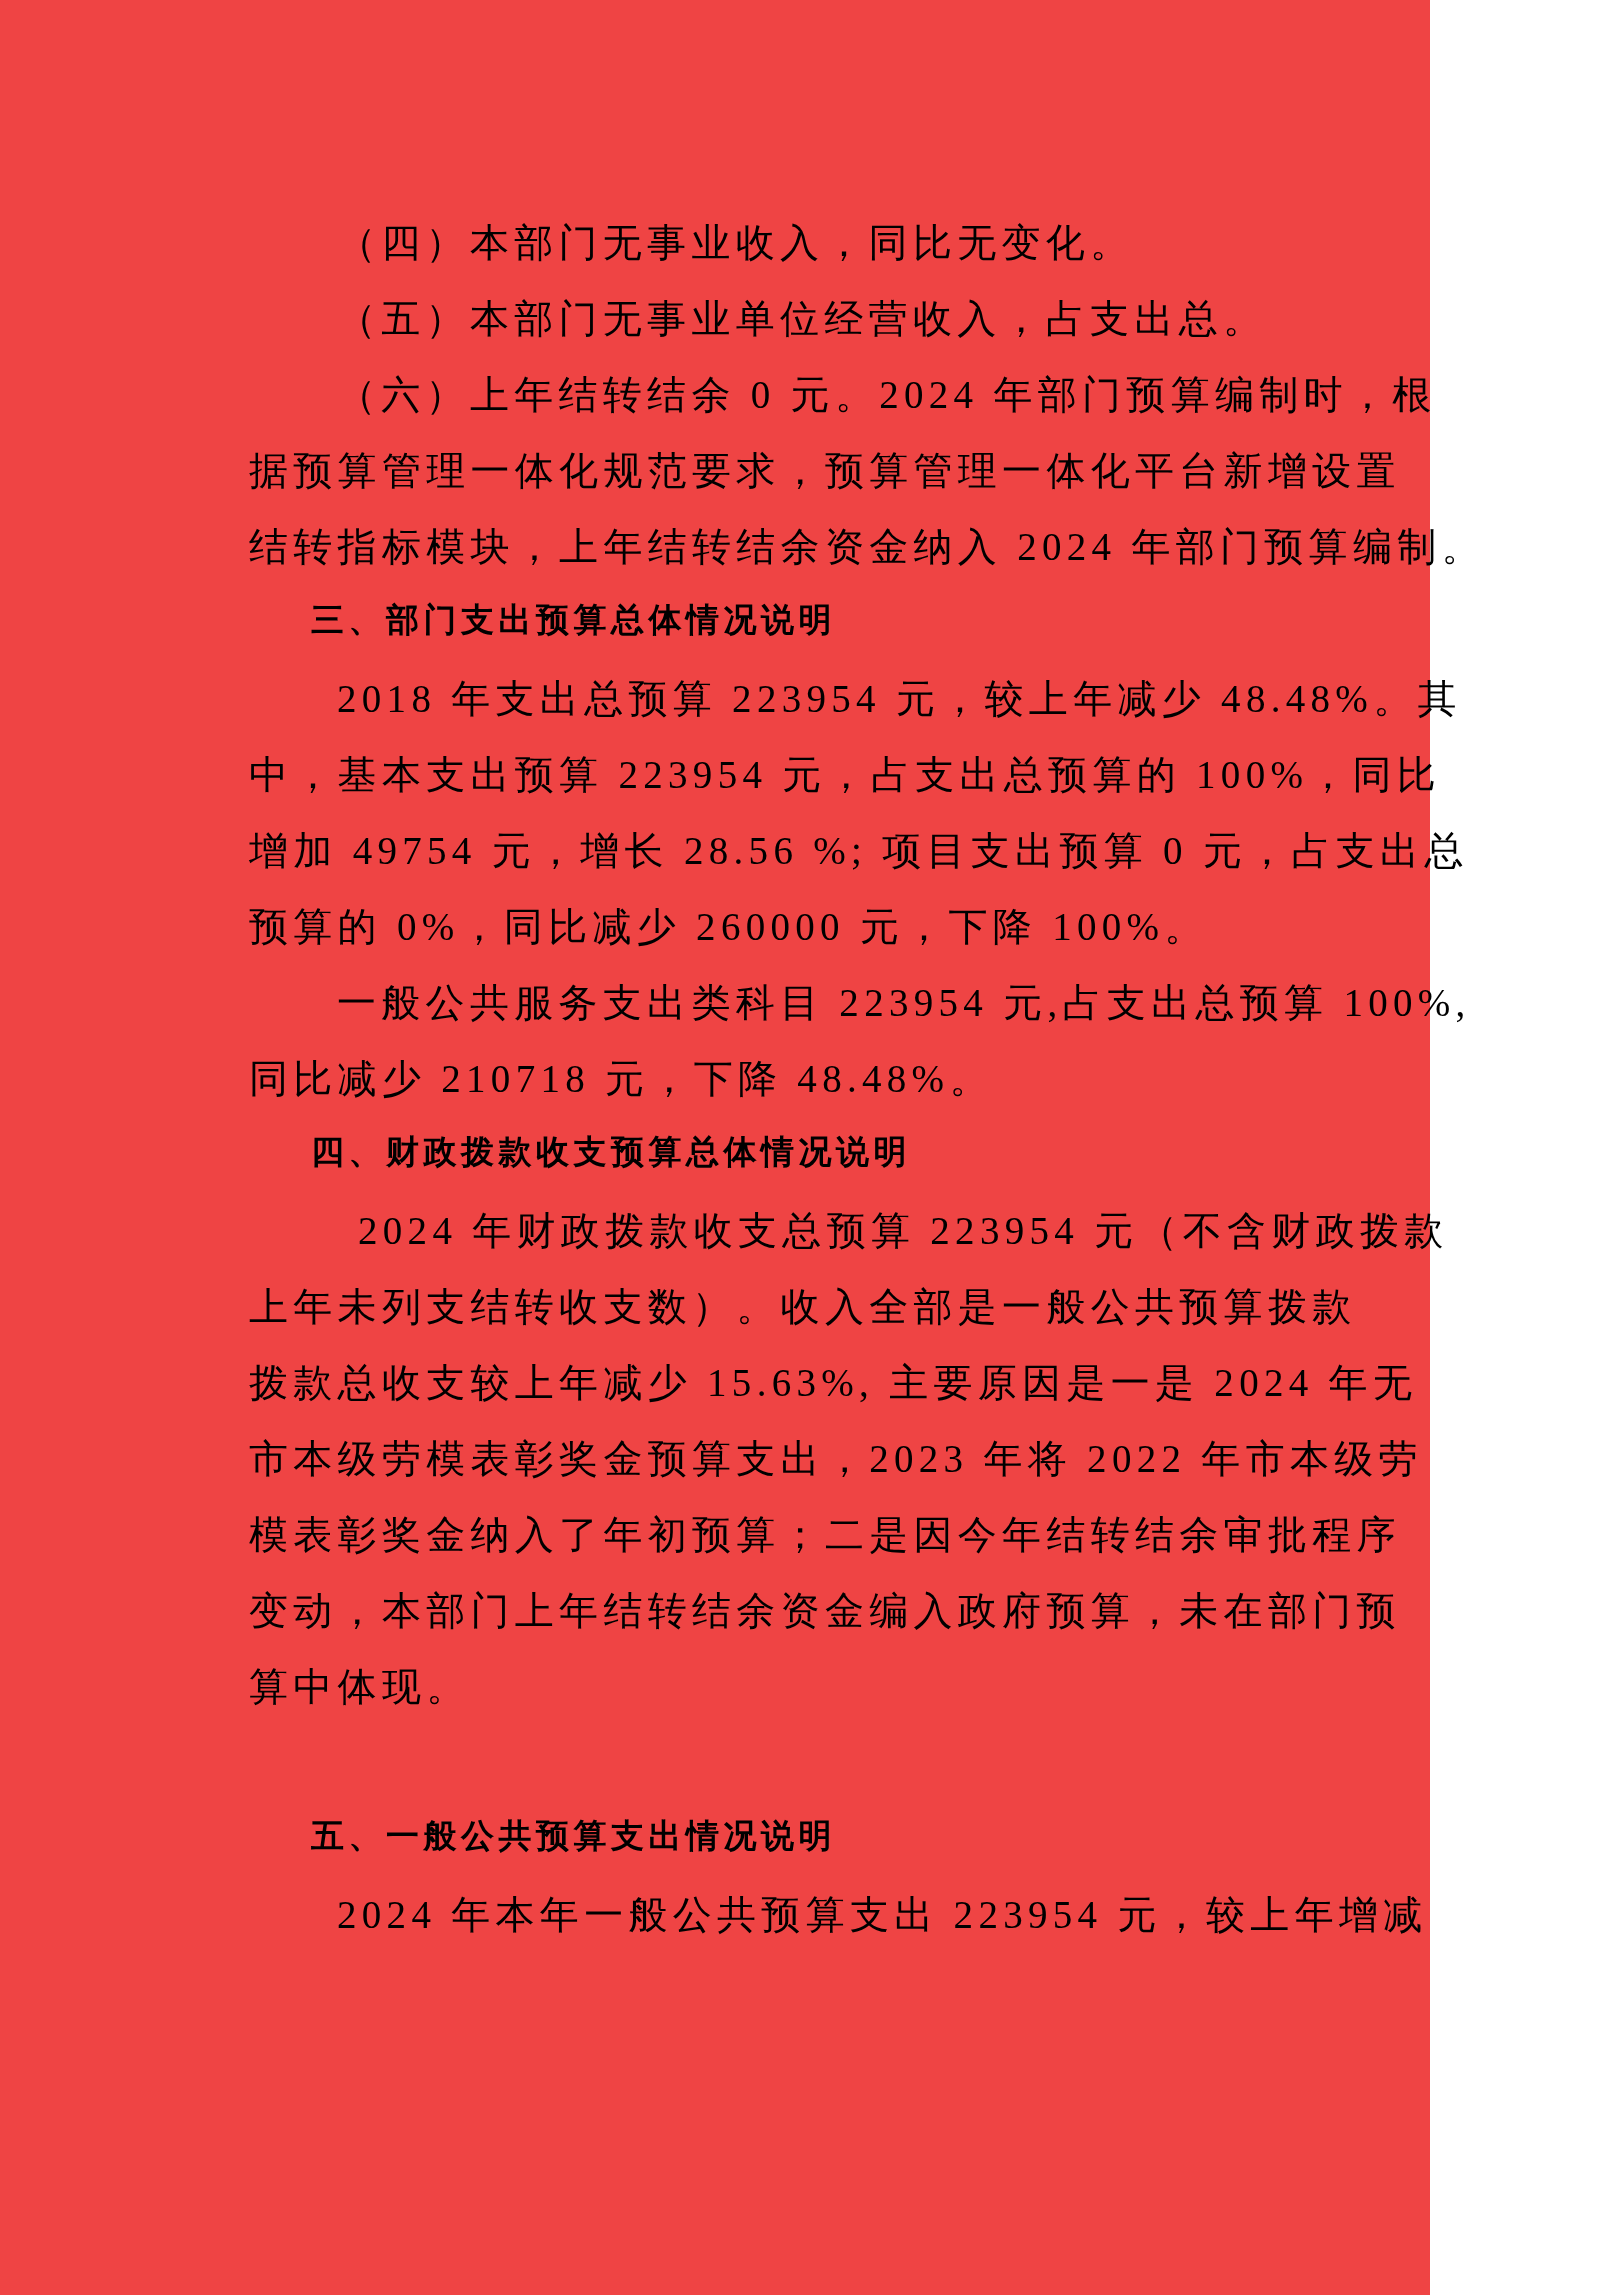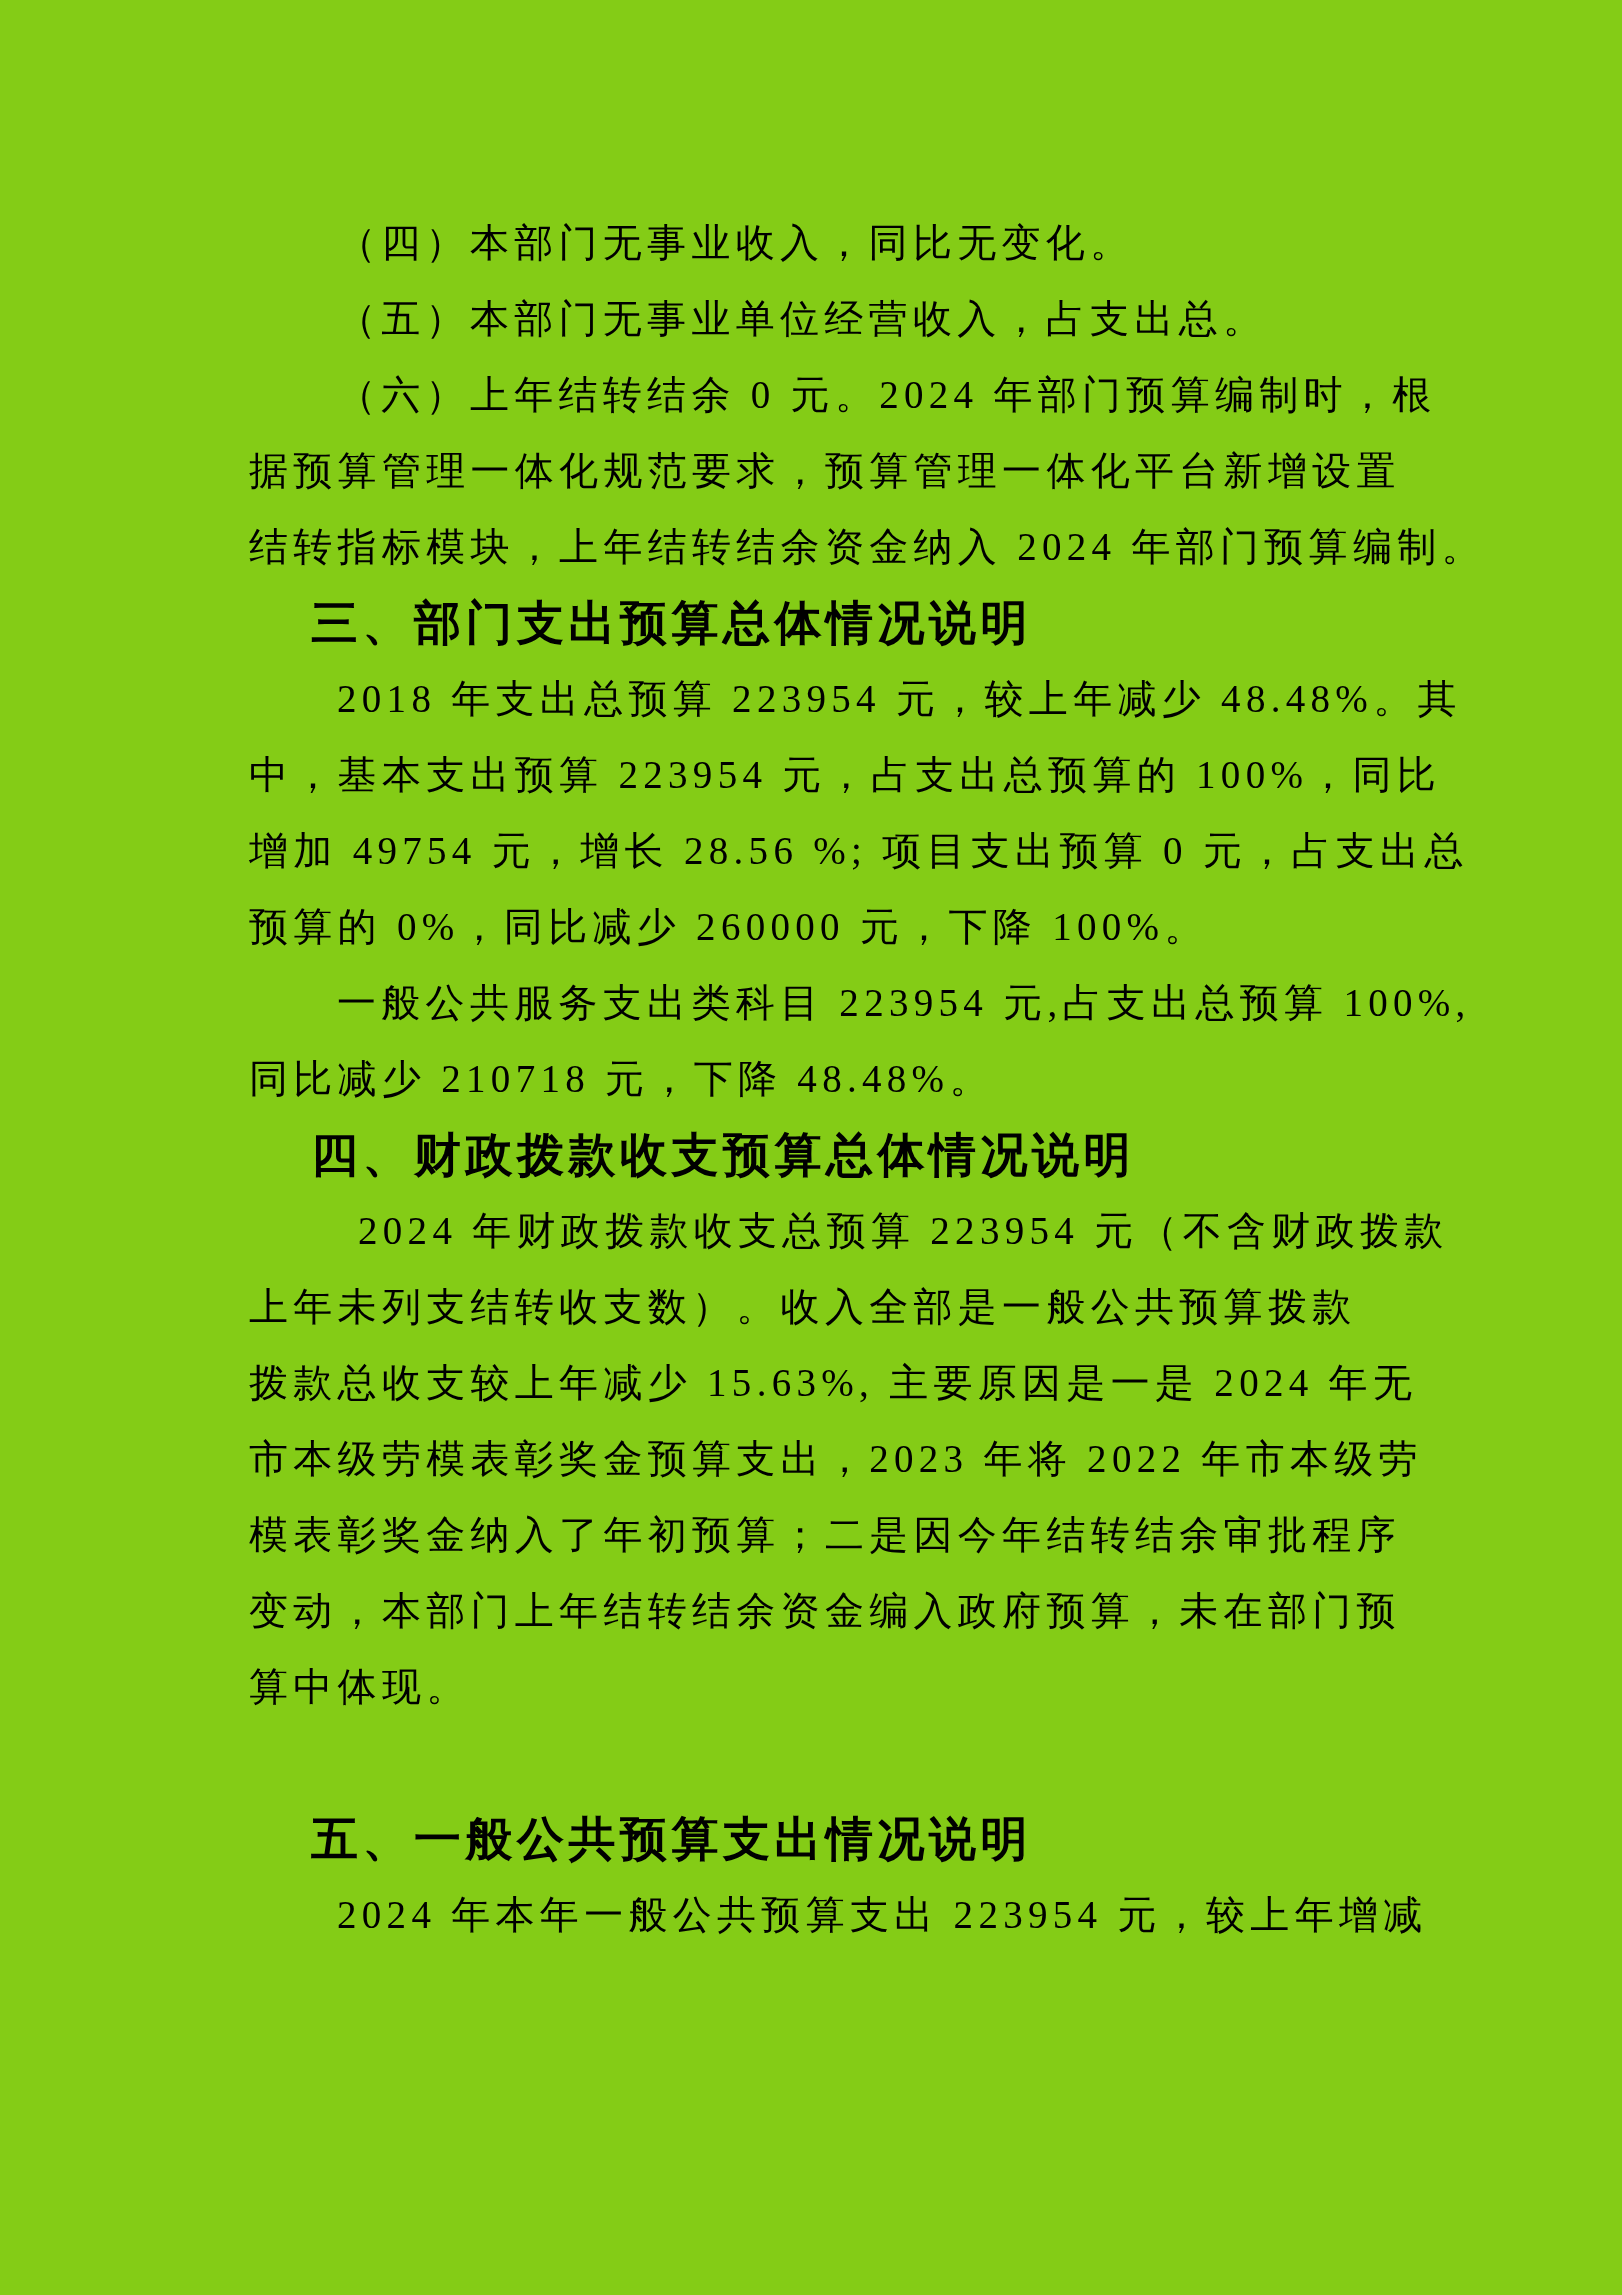--- a/index.html
+++ b/index.html
@@ -8,46 +8,46 @@
     background: #ffffff;
   }
   body {
     width: 1622px;
     height: 2295px;
     color: #000000;
     overflow: hidden;
   }
   .page {
     box-sizing: border-box;
-    width: 1622px;
+    width: 1430px;
     height: 2295px;
     padding-top: 205px;
     padding-left: 249px;
     padding-right: 80px;
-    background: #84cc16;
+    background: #ef4444;
   }
   .line {
     height: 76px;
     line-height: 76px;
     font-size: 39px;
     letter-spacing: 5.3px;
     white-space: pre;
     font-family: "Liberation Serif", "DejaVu Serif", serif;
     color: #000000;
   }
   .line.indent {
     padding-left: 88px;
   }
   .line.indent-deep {
     padding-left: 109px;
   }
   .line.heading {
-    font-family: Liberation Sans, sans-serif;
+    font-family: Liberation Mono, monospace;
     font-weight: 700;
-    font-size: 47px;
+    font-size: 33px;
     letter-spacing: 4.5px;
     padding-left: 62px;
   }
   .line.blank {
     height: 76px;
   }
 </style>
 </head>
 <body>
 

